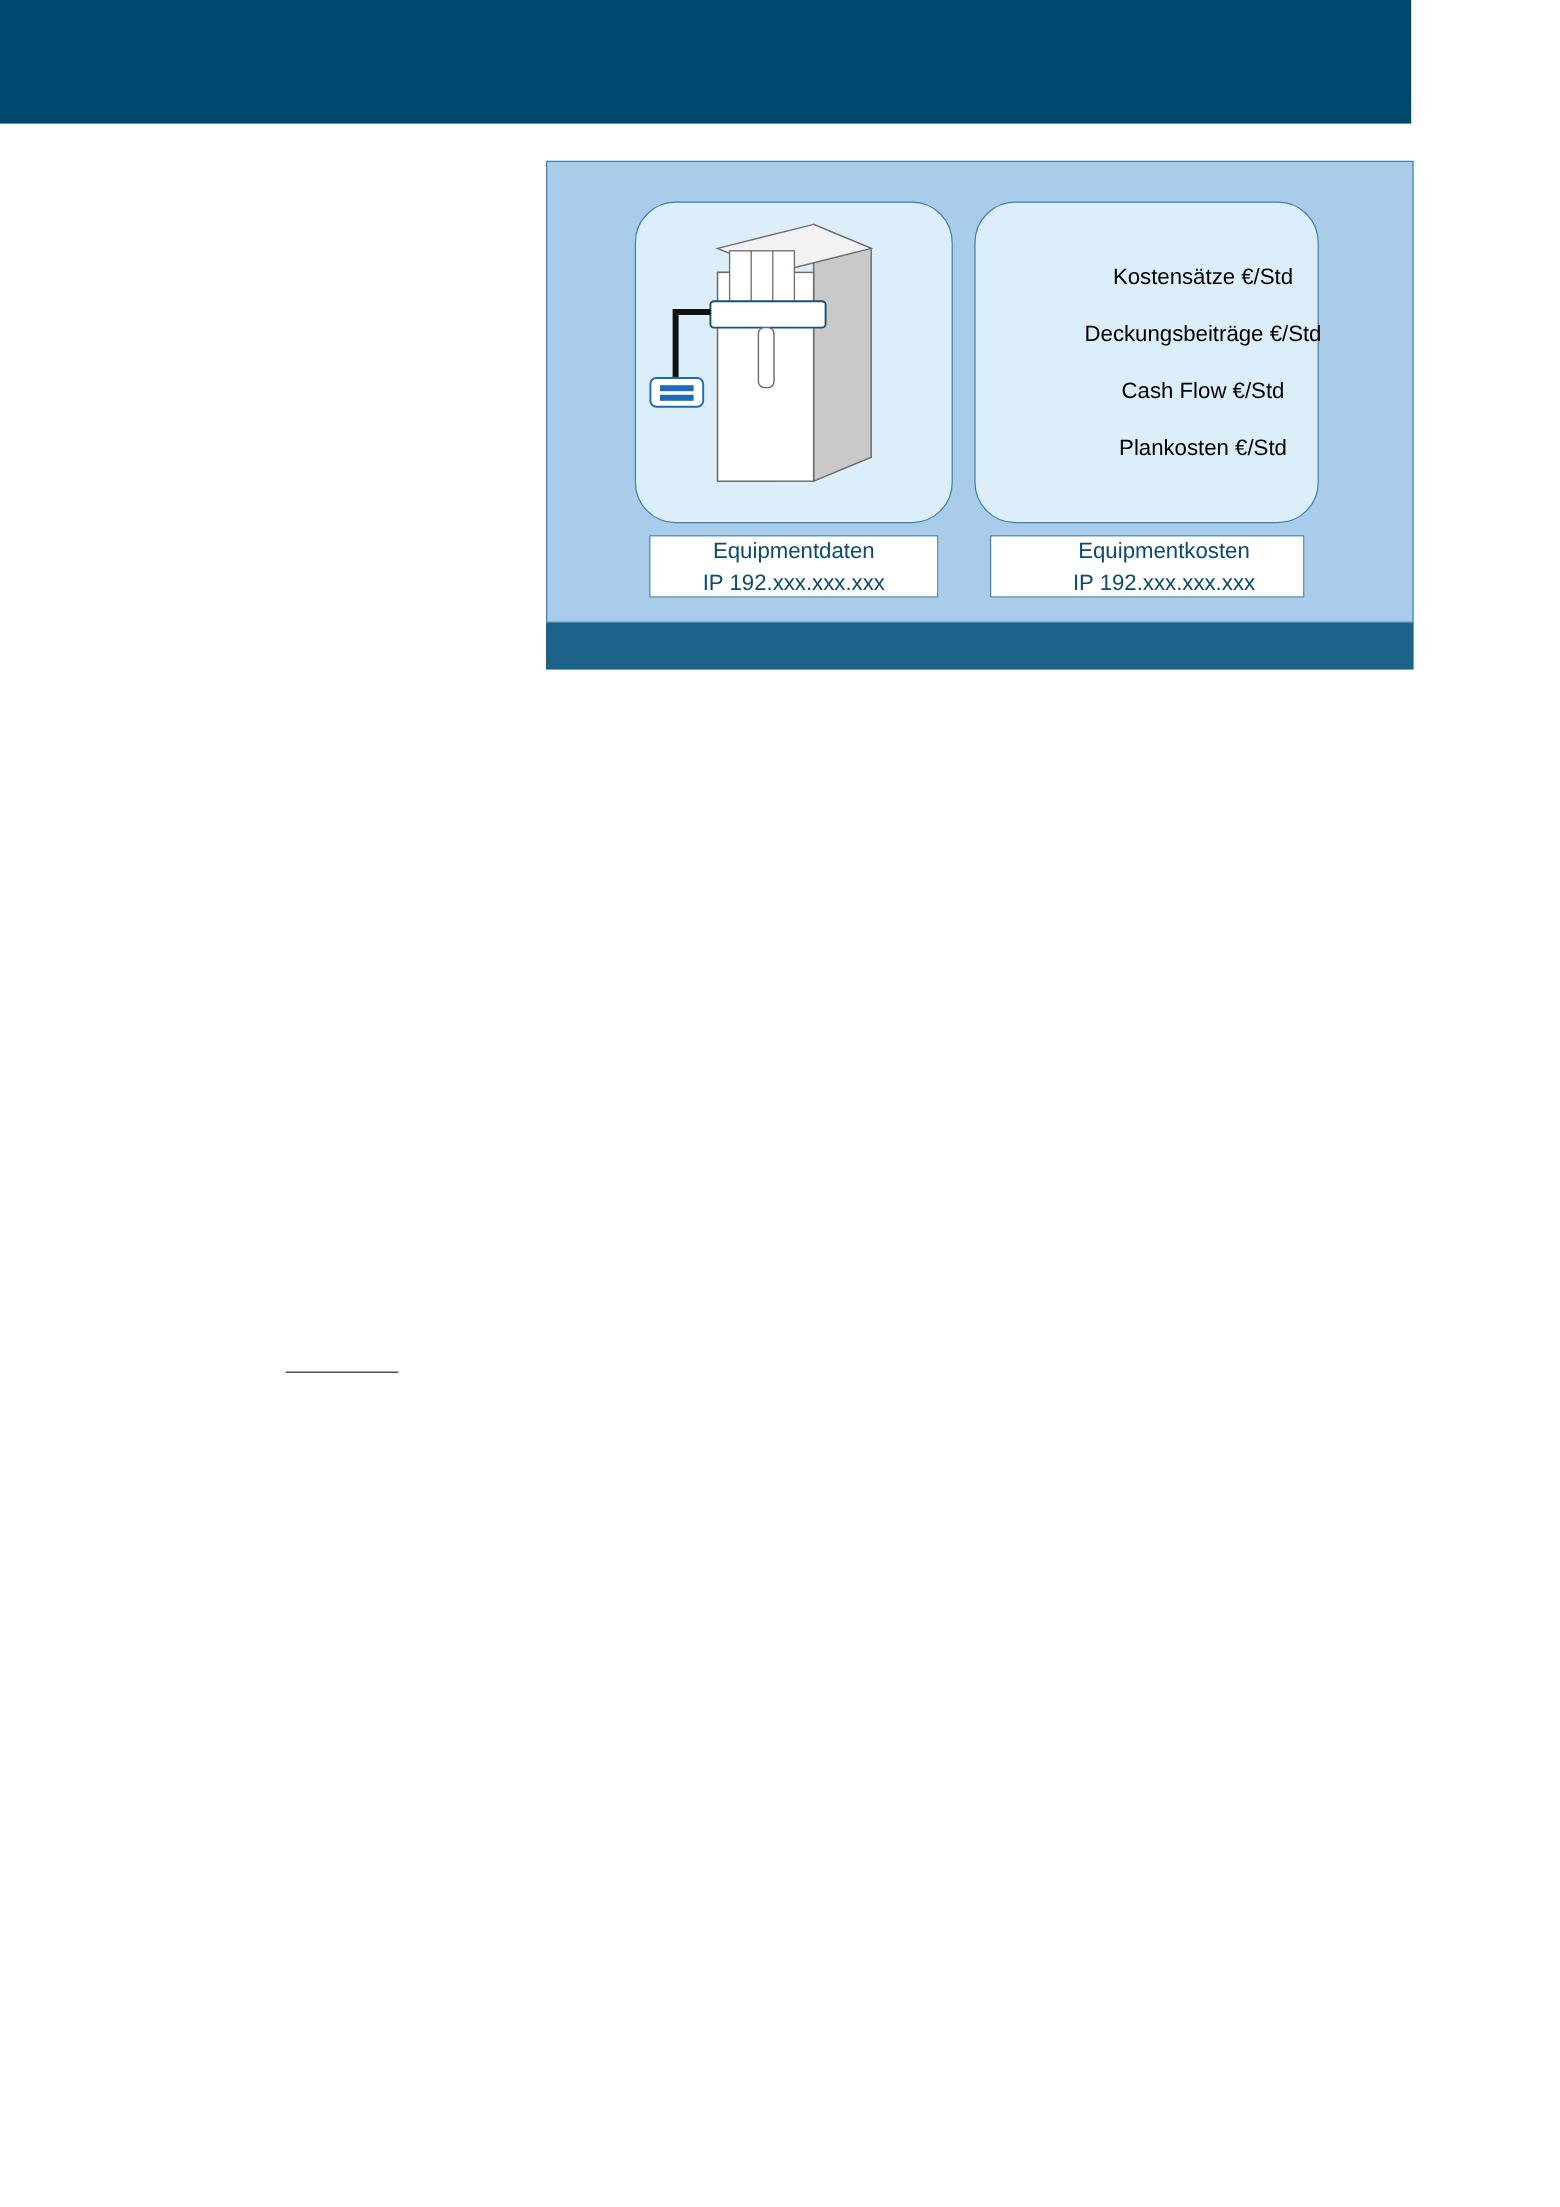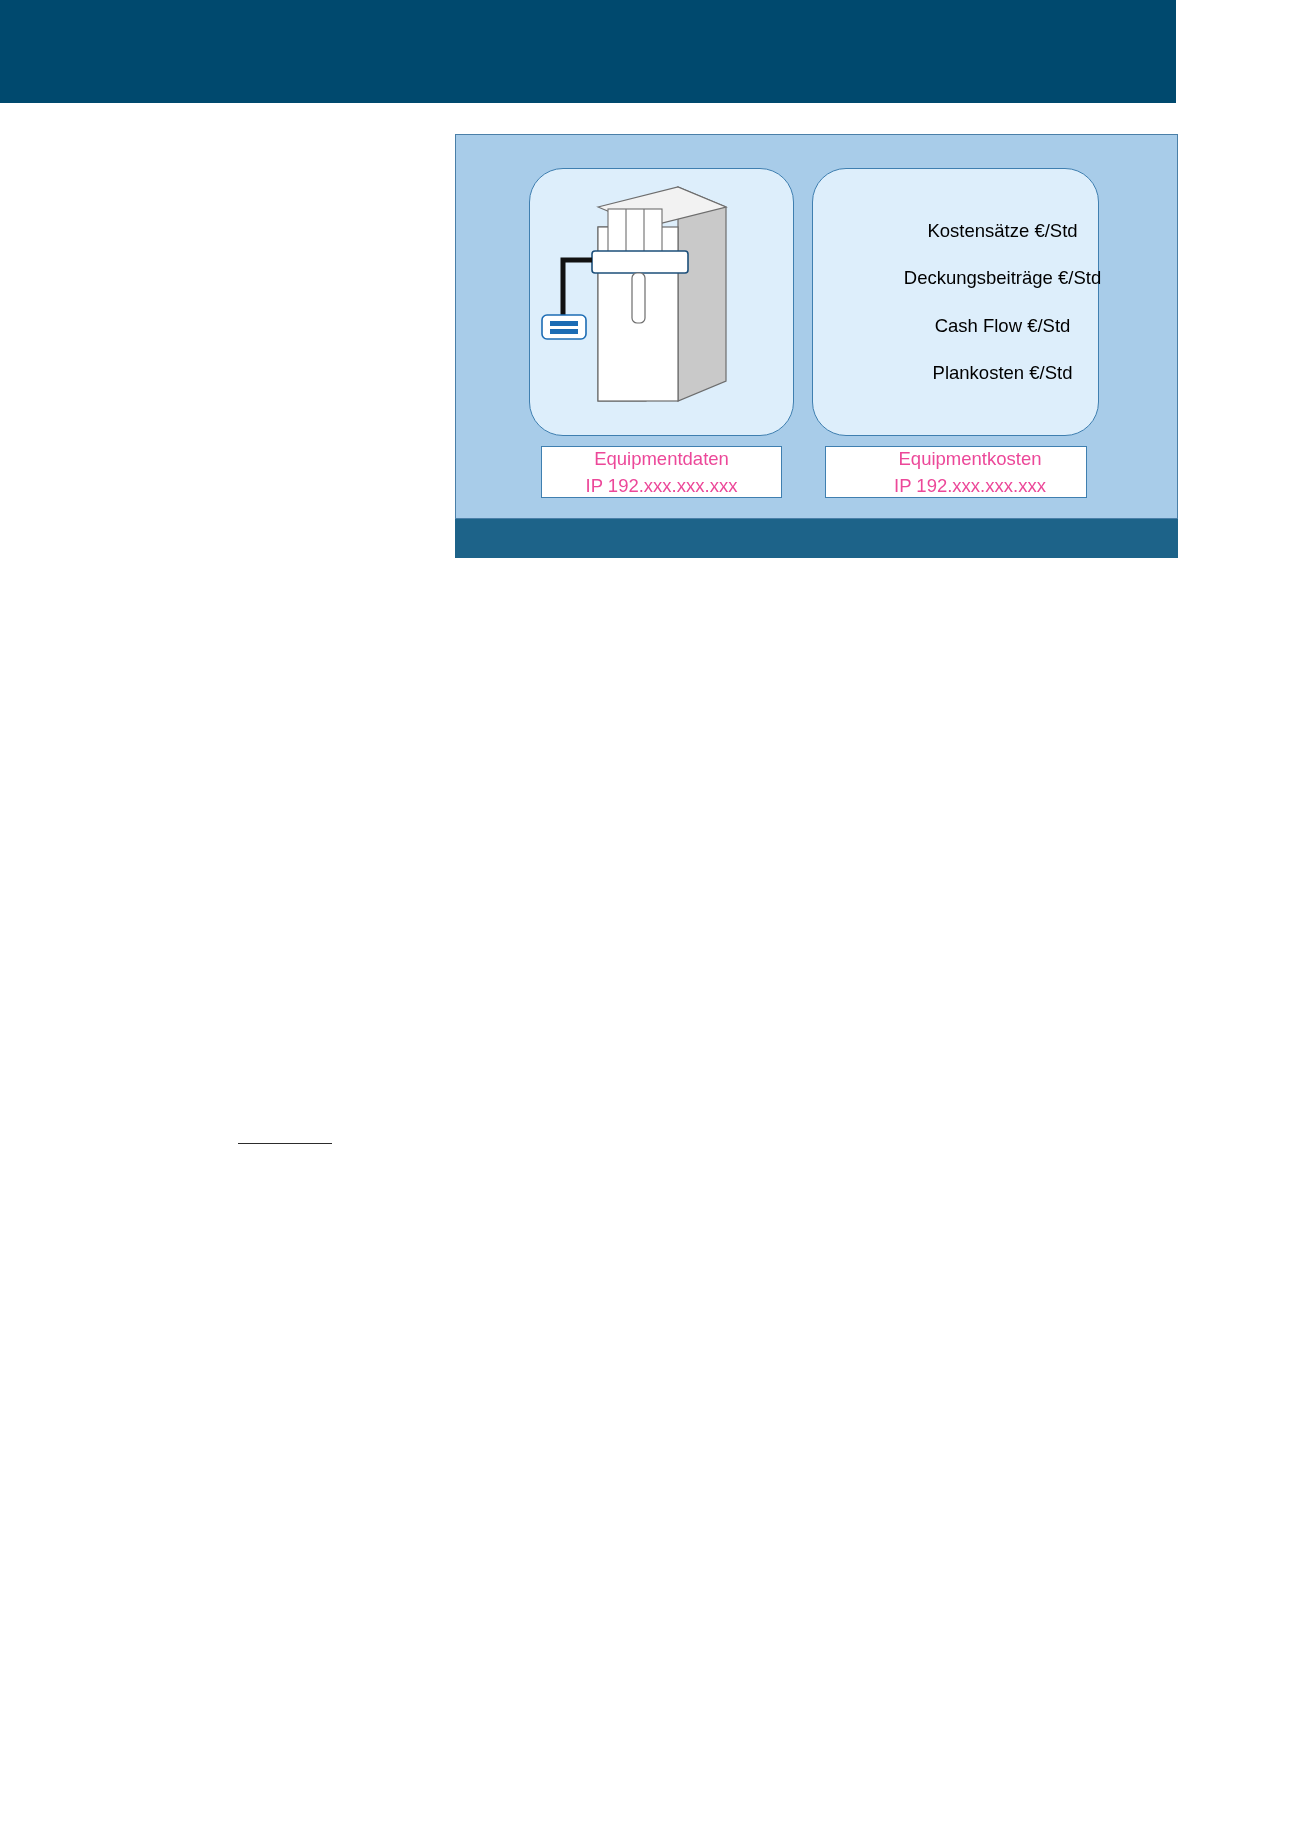--- a/index.html
+++ b/index.html
@@ -103,21 +103,21 @@
     border: 1px solid #3f7fb0;
     box-sizing: border-box;
     display: flex;
     flex-direction: column;
     align-items: center;
     justify-content: center;
     padding-top: 2px;
   }
   .caption-box .line {
     font-size: 18.5px;
-    color: #ec4899;
+    color: #0c4a6e;
     line-height: 1.45;
     white-space: nowrap;
   }
   .caption-left {
     left: 85px;
     top: 311px;
     width: 241px;
     height: 52px;
   }
   .caption-right {

